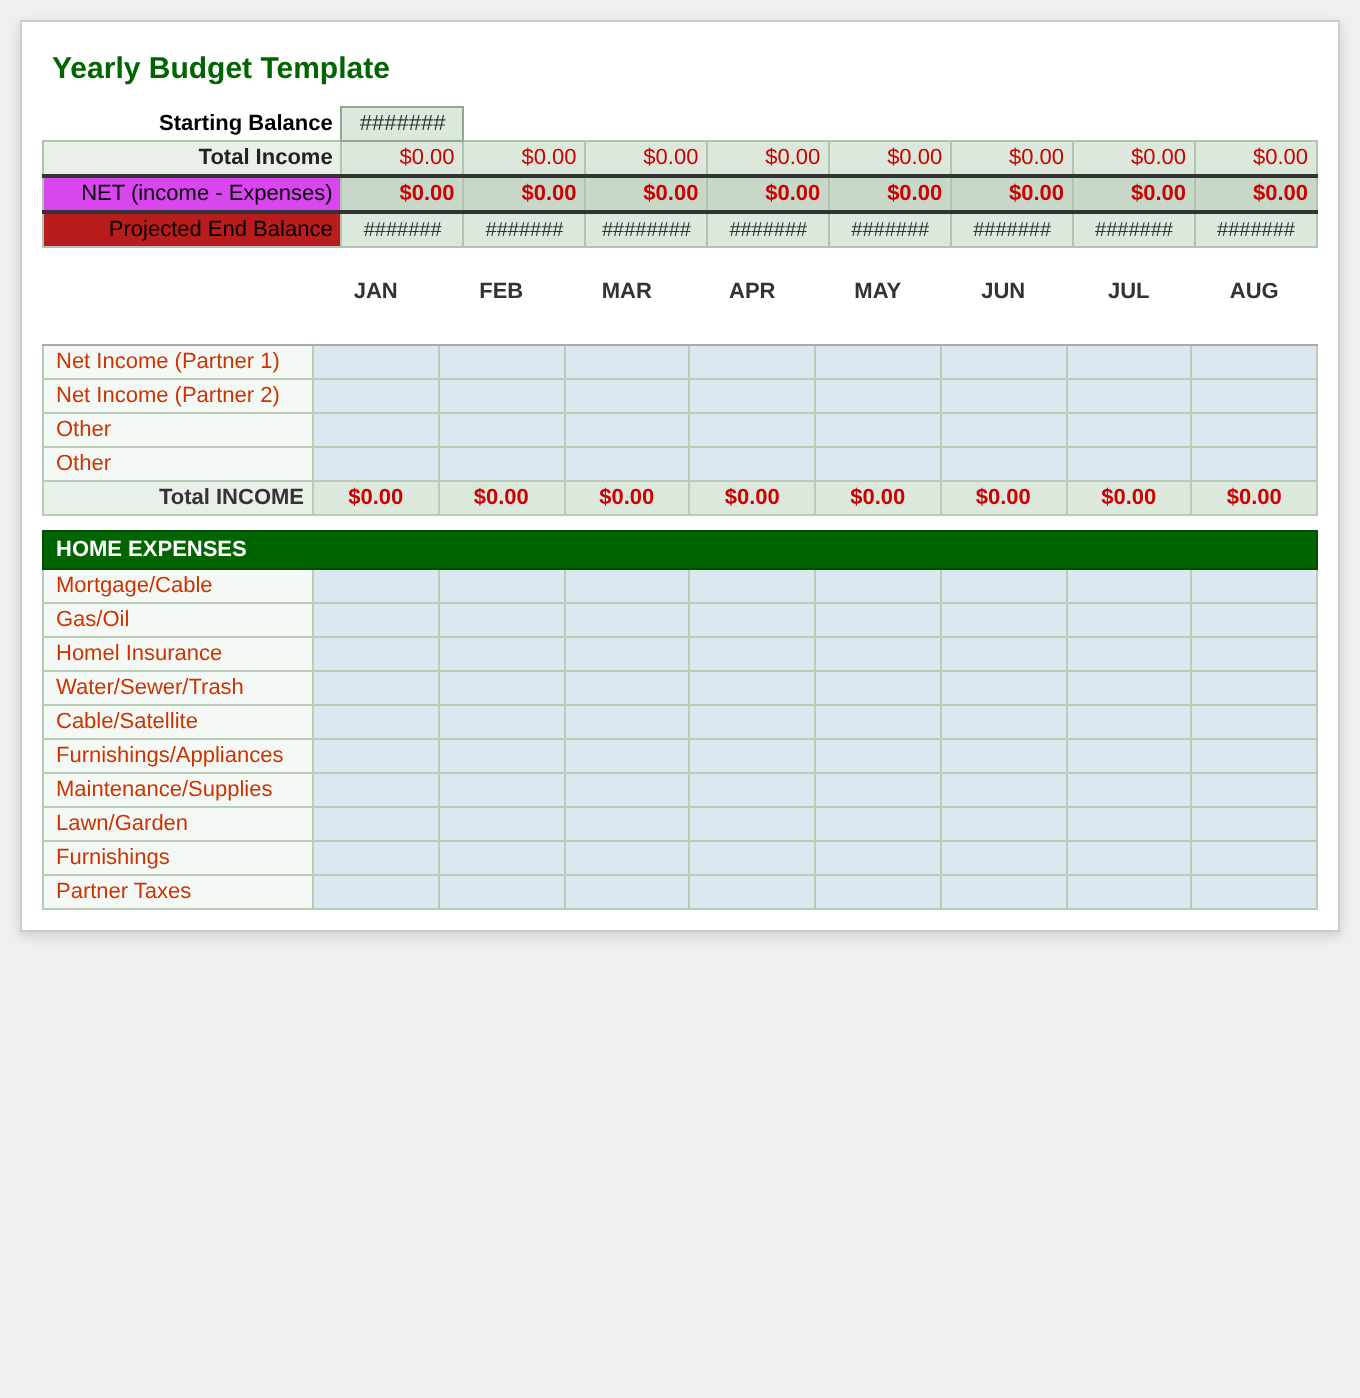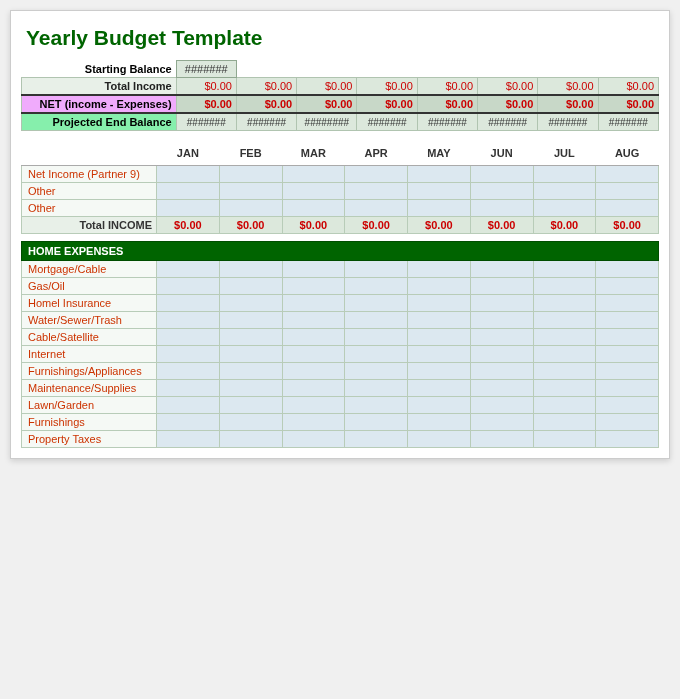--- a/index.html
+++ b/index.html
@@ -14,21 +14,21 @@
     }
     .spreadsheet-container {
       background: white;
       border: 1px solid #ccc;
       padding: 15px 10px 10px 10px;
       width: 660px;
       box-shadow: 0 2px 6px rgba(0,0,0,0.15);
     }
     .title {
       color: #006400;
-      font-size: 21px;
+      font-size: 15px;
       font-weight: bold;
       margin-bottom: 10px;
       padding-left: 5px;
     }
     table {
       width: 100%;
       border-collapse: collapse;
       font-size: 11px;
     }
     .summary-table {
@@ -60,23 +60,23 @@
       font-size: 11px;
       border: 1px solid #90a890;
       min-width: 55px;
     }
     .summary-table .value-cell {
       background: #dce8dc;
       color: #cc0000;
       min-width: 55px;
     }
     .summary-table .net-label {
-      font-weight: bold;
-      text-align: right;
-      background: #f0abfc;
+      font-weight: normal;
+      text-align: right;
+      background: #d946ef;
       border-top: 2px solid #333;
       border-bottom: 2px solid #333;
     }
     .summary-table .net-value {
       background: #c8d8c8;
       color: #cc0000;
       font-weight: bold;
       border-top: 2px solid #333;
       border-bottom: 2px solid #333;
     }
@@ -98,21 +98,21 @@
       border: 1px solid #b8ccb8;
       padding: 2px 4px;
       text-align: center;
     }
     .month-header-row th {
       background: white;
       font-weight: bold;
       color: #333;
       border: none;
       border-bottom: 1px solid #aaa;
-      padding: 4px 4px 6px 4px;
+      padding: 4px 4px 20px 4px;
     }
     .month-header-row th.label-col {
       text-align: left;
     }
     .section-header-row td {
       background: #006400;
       color: white;
       font-weight: bold;
       text-align: left;
       padding: 3px 6px;
@@ -178,21 +178,21 @@
         <td class="net-value">$0.00</td>
         <td class="net-value">$0.00</td>
         <td class="net-value">$0.00</td>
         <td class="net-value">$0.00</td>
         <td class="net-value">$0.00</td>
         <td class="net-value">$0.00</td>
         <td class="net-value">$0.00</td>
       </tr>
 
       <tr>
-        <td class="proj-label" style="background:#86efac;font-weight:bold;text-align:right;border:1px solid #b0c4b0;padding-right:4px;">Projected End Balance</td>
+        <td class="proj-label" style="background:#b91c1c;font-weight:normal;text-align:right;border:1px solid #b0c4b0;padding-right:4px;">Projected End Balance</td>
         <td class="proj-hash" style="background:#dce8dc;text-align:center;border:1px solid #b0c4b0;font-size:10px;">#######</td>
         <td class="proj-hash" style="background:#dce8dc;text-align:center;border:1px solid #b0c4b0;font-size:10px;">#######</td>
         <td class="proj-hash" style="background:#dce8dc;text-align:center;border:1px solid #b0c4b0;font-size:10px;">########</td>
         <td class="proj-hash" style="background:#dce8dc;text-align:center;border:1px solid #b0c4b0;font-size:10px;">#######</td>
         <td class="proj-hash" style="background:#dce8dc;text-align:center;border:1px solid #b0c4b0;font-size:10px;">#######</td>
         <td class="proj-hash" style="background:#dce8dc;text-align:center;border:1px solid #b0c4b0;font-size:10px;">#######</td>
         <td class="proj-hash" style="background:#dce8dc;text-align:center;border:1px solid #b0c4b0;font-size:10px;">#######</td>
         <td class="proj-hash" style="background:#dce8dc;text-align:center;border:1px solid #b0c4b0;font-size:10px;">#######</td>
       </tr>
     </tbody>
@@ -207,21 +207,32 @@
         <th>MAR</th>
         <th>APR</th>
         <th>MAY</th>
         <th>JUN</th>
         <th>JUL</th>
         <th>AUG</th>
       </tr>
     </thead>
     <tbody id="budget-body">
         <tr class="data-row">
-          <td class="row-label">Net Income (Partner 9)</td>
+          <td class="row-label">Net Income  (Partner 1)</td>
+          <td class="data-cell"></td>
+          <td class="data-cell"></td>
+          <td class="data-cell"></td>
+          <td class="data-cell"></td>
+          <td class="data-cell"></td>
+          <td class="data-cell"></td>
+          <td class="data-cell"></td>
+          <td class="data-cell"></td>
+        </tr>
+        <tr class="data-row">
+          <td class="row-label">Net Income (Partner 2)</td>
           <td class="data-cell"></td>
           <td class="data-cell"></td>
           <td class="data-cell"></td>
           <td class="data-cell"></td>
           <td class="data-cell"></td>
           <td class="data-cell"></td>
           <td class="data-cell"></td>
           <td class="data-cell"></td>
         </tr>
         <tr class="data-row">
@@ -312,31 +323,20 @@
           <td class="data-cell"></td>
           <td class="data-cell"></td>
           <td class="data-cell"></td>
           <td class="data-cell"></td>
           <td class="data-cell"></td>
           <td class="data-cell"></td>
           <td class="data-cell"></td>
           <td class="data-cell"></td>
         </tr>
         <tr class="data-row">
-          <td class="row-label">Internet</td>
-          <td class="data-cell"></td>
-          <td class="data-cell"></td>
-          <td class="data-cell"></td>
-          <td class="data-cell"></td>
-          <td class="data-cell"></td>
-          <td class="data-cell"></td>
-          <td class="data-cell"></td>
-          <td class="data-cell"></td>
-        </tr>
-        <tr class="data-row">
           <td class="row-label">Furnishings/Appliances</td>
           <td class="data-cell"></td>
           <td class="data-cell"></td>
           <td class="data-cell"></td>
           <td class="data-cell"></td>
           <td class="data-cell"></td>
           <td class="data-cell"></td>
           <td class="data-cell"></td>
           <td class="data-cell"></td>
         </tr>
@@ -367,21 +367,21 @@
           <td class="data-cell"></td>
           <td class="data-cell"></td>
           <td class="data-cell"></td>
           <td class="data-cell"></td>
           <td class="data-cell"></td>
           <td class="data-cell"></td>
           <td class="data-cell"></td>
           <td class="data-cell"></td>
         </tr>
         <tr class="data-row">
-          <td class="row-label">Property Taxes</td>
+          <td class="row-label">Partner Taxes</td>
           <td class="data-cell"></td>
           <td class="data-cell"></td>
           <td class="data-cell"></td>
           <td class="data-cell"></td>
           <td class="data-cell"></td>
           <td class="data-cell"></td>
           <td class="data-cell"></td>
           <td class="data-cell"></td>
         </tr>
       </tbody>

